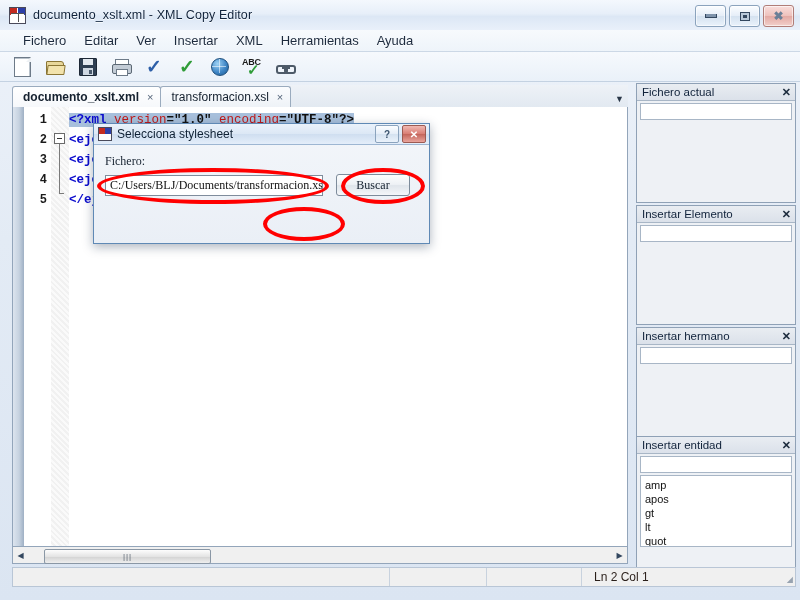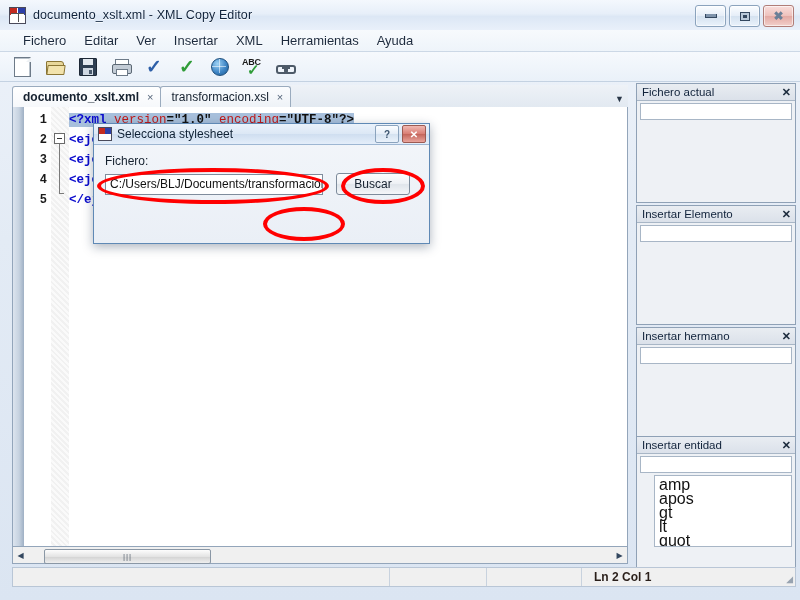--- a/index.html
+++ b/index.html
@@ -209,38 +209,38 @@
     border-bottom:1px solid #a8b6c6;
     font-size:11.5px; color:#10223a;
   }
   .panel-head .close-x { font-size:11px; font-weight:bold; color:#1b2a3c; }
   .panel-input {
     height:17px; background:#ffffff; border:1px solid #a8b6c6; margin:2px 3px 0 3px;
     box-sizing:border-box;
   }
   .panel-body { background:#eef1f5; }
   .panel-list {
-    margin:2px 3px 3px 17px; background:#ffffff; border:1px solid #a8b6c6;
-    box-sizing:border-box; font-size:16px; color:#111; padding:2px 0 4px 4px;
+    margin:2px 3px 3px 3px; background:#ffffff; border:1px solid #a8b6c6;
+    box-sizing:border-box; font-size:11px; color:#111; padding:2px 0 4px 4px;
     overflow:hidden;
   }
   .panel-list div { line-height:14px; }
 
   
   .statusbar {
     position:absolute; left:12px; top:567px; width:784px; height:20px;
     border:1px solid #b9c6d6; background:#f0f0f0; box-sizing:border-box;
     display:flex; align-items:center;
   }
   .st-cell { height:100%; border-right:1px solid #c8d2de; box-sizing:border-box; }
   .st-1 { width:377px; }
   .st-2 { width:97px; }
   .st-3 { width:95px; }
   .st-4 { flex:1; display:flex; align-items:flex-end; padding-left:12px;
-          font-size:12px; color:#2a1f1a; border-right:none;font-weight:bold;}
+          font-size:12px; color:#2a1f1a; border-right:none;}
   .resize-grip { margin-left:auto; margin-right:3px; font-size:8px; color:#98a3b0; letter-spacing:-1px;}
 
   
   .dialog {
     position:absolute; left:93px; top:123px; width:337px; height:121px;
     background: linear-gradient(180deg,#f3f6fa 0%, #eaeff6 100%);
     border:1px solid #5f89b5;
     box-shadow: 0 3px 10px rgba(20,40,70,0.35);
     box-sizing:border-box;
   }
@@ -257,21 +257,21 @@
   .dlg-title-text { font-size:12px; color:#0f2134; }
   .dlg-btns { margin-left:auto; display:flex; gap:3px; padding-right:3px;}
   .dlg-btn {
     width:22px; height:16px; border:1px solid #8ba3bd; border-radius:2px;
     display:flex; align-items:center; justify-content:center;
     background: linear-gradient(180deg,#fbfdff 0%,#e6eef8 48%,#d5e2f0 52%,#eaf2fb 100%);
     font-size:10px; color:#3d5670; font-weight:bold;
   }
   .dlg-btn.close { background: linear-gradient(180deg,#f0b8b2 0%,#d97f76 48%,#c4665c 52%,#e9a49c 100%);
     border-color:#9c5a52; color:#ffffff; }
-  .dlg-body { padding:9px 11px 0 11px; box-sizing:border-box; position:relative; height:100%;}
+  .dlg-body { padding:9px 11px 0 11px; box-sizing:border-box; position:relative; height:100%;font-family:Liberation Serif, serif;}
   .dlg-label { font-size:12px; color:#15212f; margin-bottom:5px; }
   .dlg-row { display:flex; align-items:center; gap:13px; }
   .dlg-input {
     width:218px; height:21px; border:1px solid #7f8c9c; background:#ffffff;
     box-sizing:border-box; font-size:12px; color:#111; padding:0 4px;
     display:flex; align-items:center; overflow:hidden; white-space:nowrap;
   }
   .btn {
     height:22px; min-width:74px; padding:0 10px; box-sizing:border-box;
     border:1px solid #7d8b9b; border-radius:3px;

